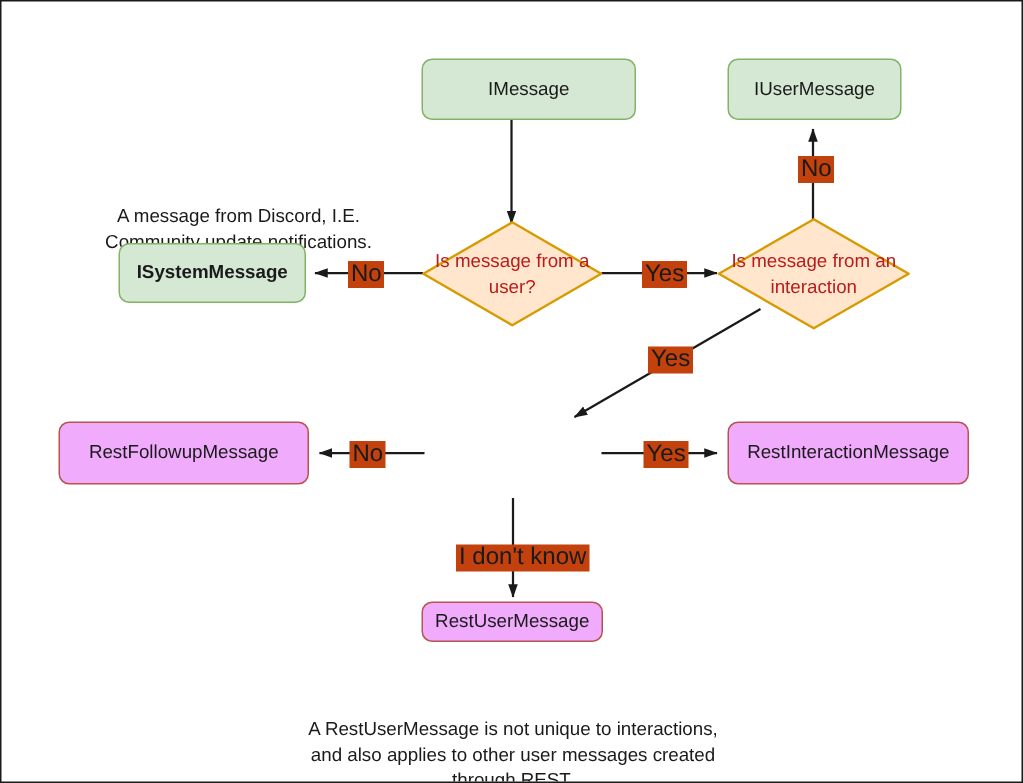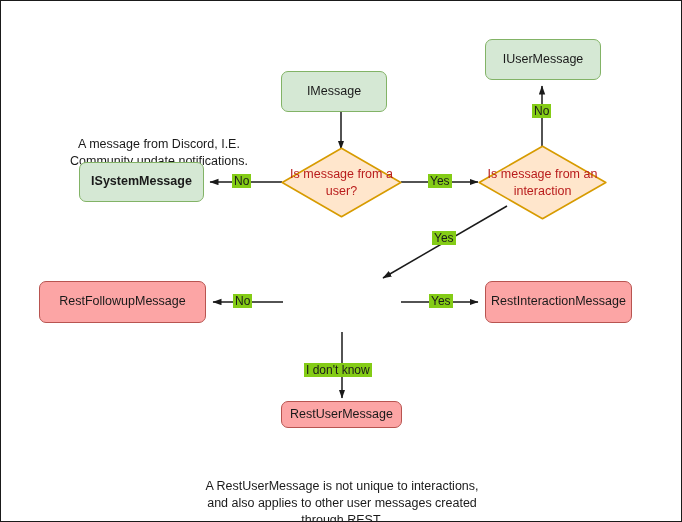--- a/index.html
+++ b/index.html
@@ -40,21 +40,21 @@
     border-radius: 7px;
     border-width: 1.3px;
     border-style: solid;
     z-index: 3;
   }
   .node.green {
     background: #d5e8d4;
     border-color: #82b366;
   }
   .node.red {
-    background: #fca5a5;
+    background: #f0abfc;
     border-color: #b85450;
   }
   .diamond {
     position: absolute;
     box-sizing: border-box;
     z-index: 3;
   }
   .diamond .dshape {
     position: absolute;
     left: 0; top: 0;
@@ -67,23 +67,23 @@
     display: flex;
     align-items: center;
     justify-content: center;
     text-align: center;
     font-size: 12.5px;
     color: #b91c1c;
     line-height: 1.3;
   }
   .edge-label {
     position: absolute;
-    font-size: 12px;
+    font-size: 16px;
     color: #1a1a1a;
-    background: #84cc16;
+    background: #c2410c;
     padding: 0 2px;
     white-space: nowrap;
     z-index: 4;
   }
   .note {
     position: absolute;
     font-size: 12.5px;
     color: #1a1a1a;
     line-height: 1.35;
     text-align: center;
@@ -121,37 +121,37 @@
      RestFollowupMessage --&gt;
     <line x1="282" y1="301" x2="212" y2="301" stroke="#1a1a1a" stroke-width="1.5" marker-end="url(#arrow)"></line>
 
      RestInteractionMessage --&gt;
     <line x1="400" y1="301" x2="477" y2="301" stroke="#1a1a1a" stroke-width="1.5" marker-end="url(#arrow)"></line>
 
      RestUserMessage --&gt;
     <line x1="341" y1="331" x2="341" y2="397" stroke="#1a1a1a" stroke-width="1.5" marker-end="url(#arrow)"></line>
   </svg>
 
-  <div class="node green" style="left:280px; top:38px; width:106px; height:41px;margin-top:32px;">
+  <div class="node green" style="left:280px; top:38px; width:143px; height:41px;">
     <span>IMessage</span>
   </div>
 
   <div class="node green" style="left:484px; top:38px; width:116px; height:41px;">
     <span>IUserMessage</span>
   </div>
 
   <div class="node green" style="left:78px; top:161px; width:125px; height:40px;font-weight:bold;">
     <span>ISystemMessage</span>
   </div>
 
   <div class="node red" style="left:38px; top:280px; width:167px; height:42px;">
     <span>RestFollowupMessage</span>
   </div>
 
-  <div class="node red" style="left:484px; top:280px; width:147px; height:42px;">
+  <div class="node red" style="left:484px; top:280px; width:161px; height:42px;">
     <span>RestInteractionMessage</span>
   </div>
 
   <div class="node red" style="left:280px; top:400px; width:121px; height:27px;">
     <span>RestUserMessage</span>
   </div>
 
   <div class="diamond" style="left:280px; top:146px; width:121px; height:71px;">
     <svg class="dshape" viewBox="0 0 121 71" preserveAspectRatio="none">
       <polygon points="60.5,1.2 119.8,35.5 60.5,69.8 1.2,35.5" fill="#ffe6cc" stroke="#d79b00" stroke-width="1.6" stroke-linejoin="round"></polygon>

